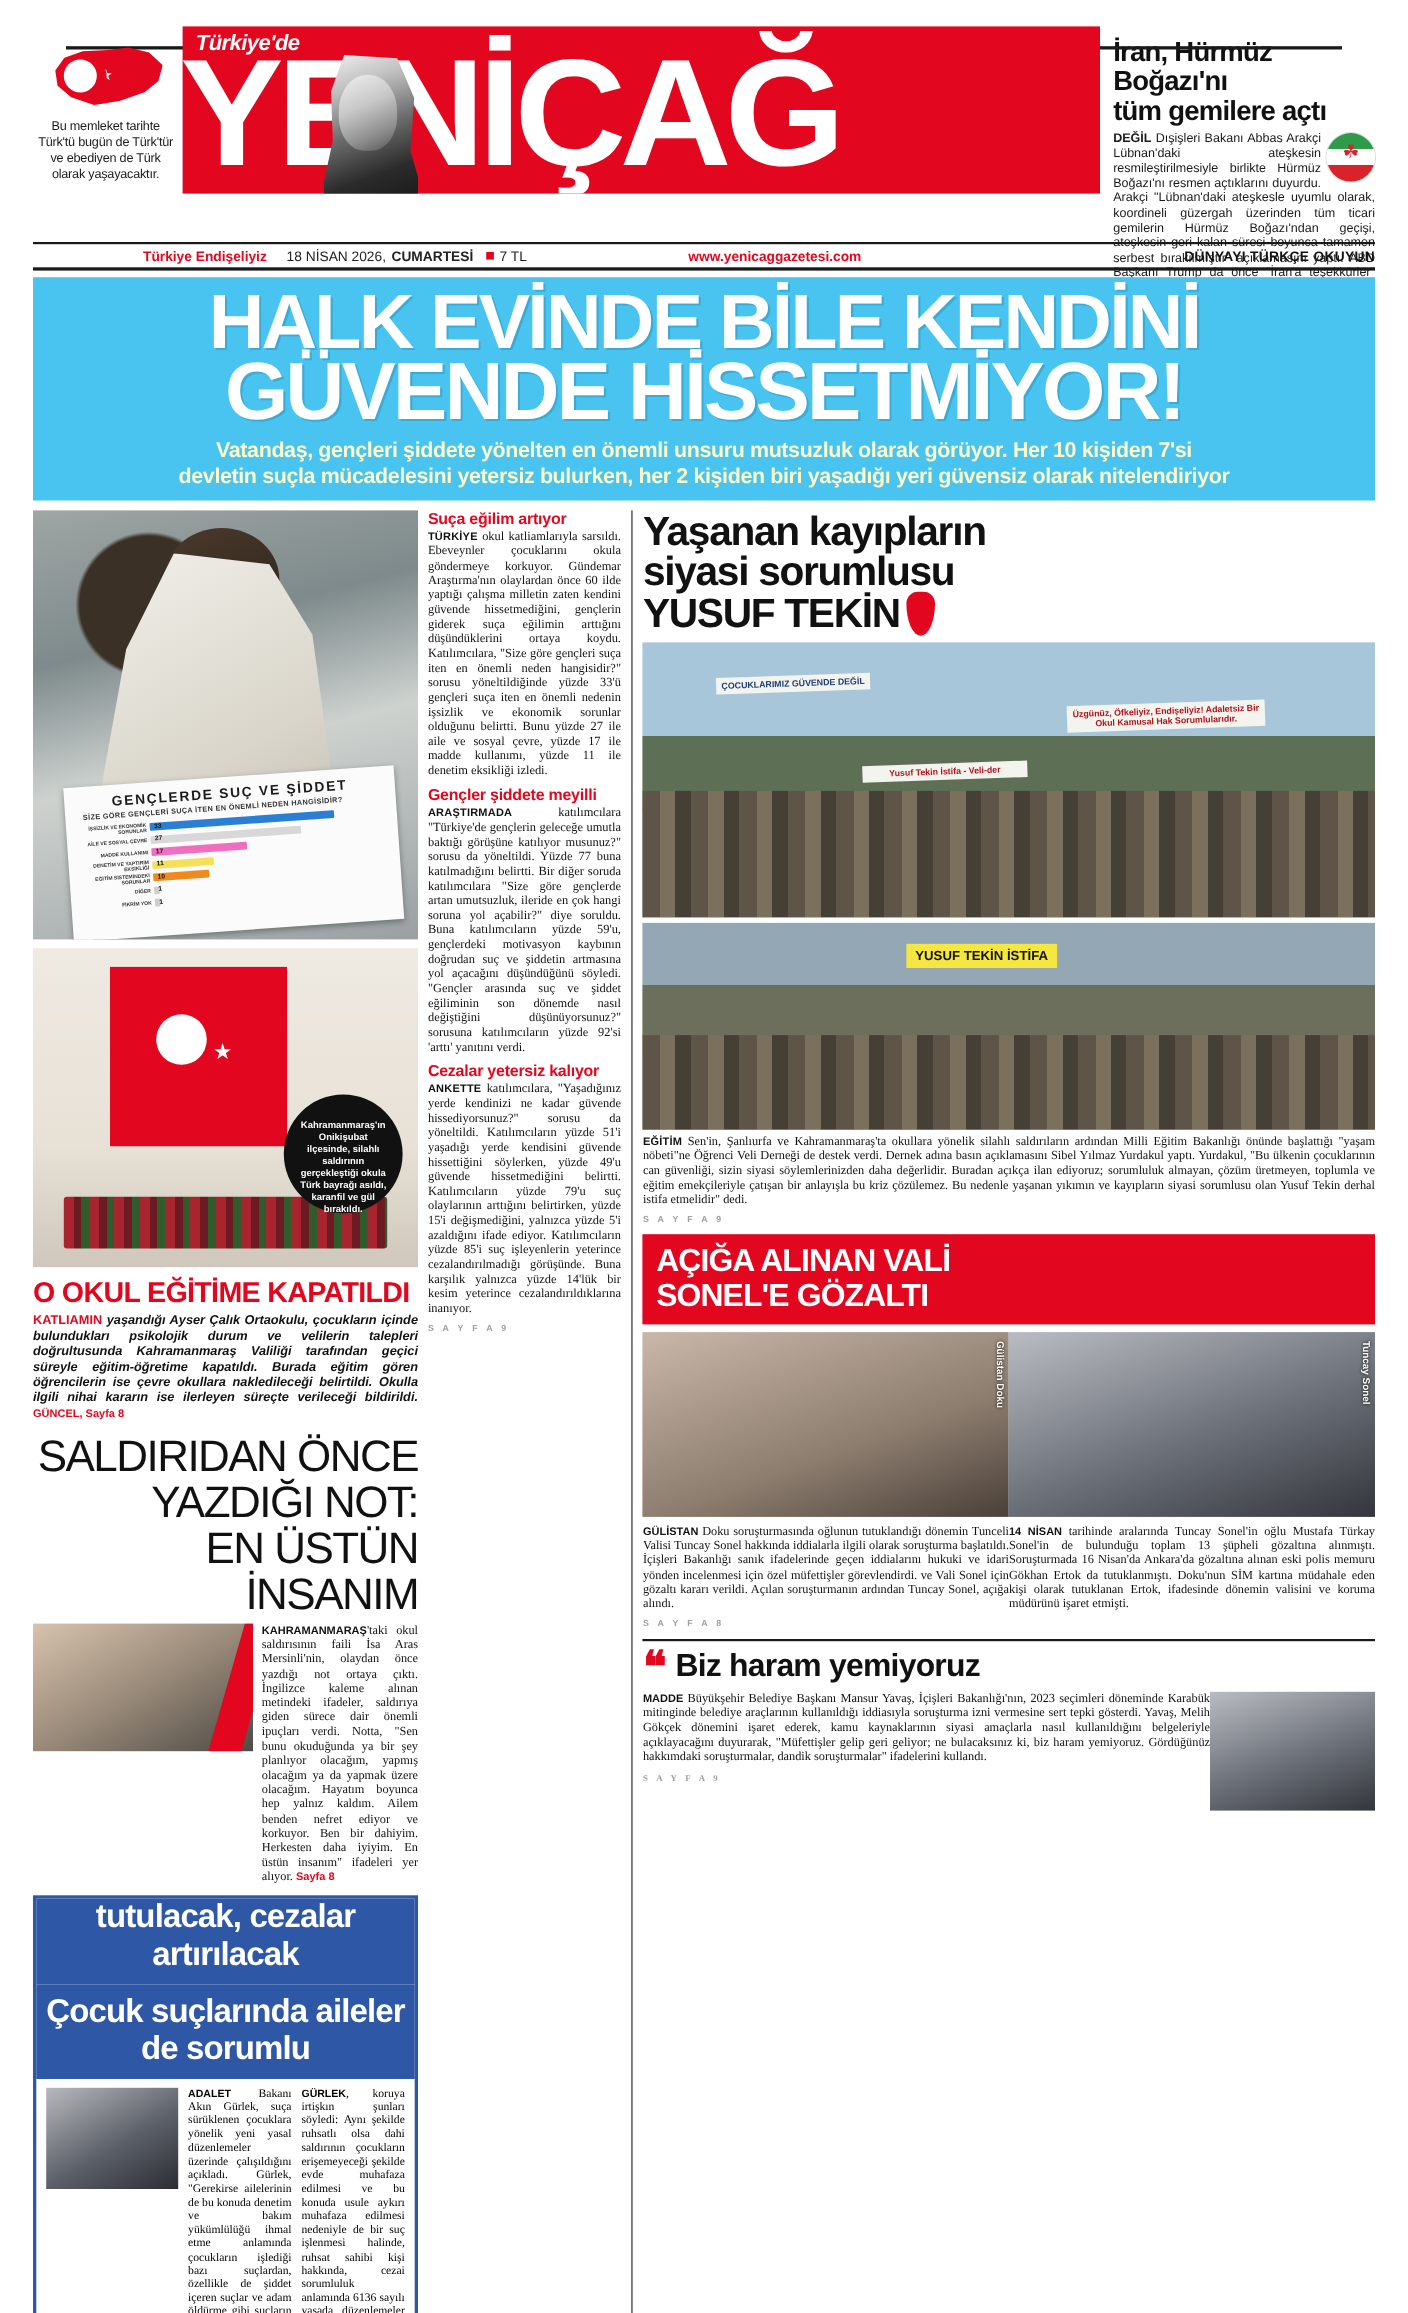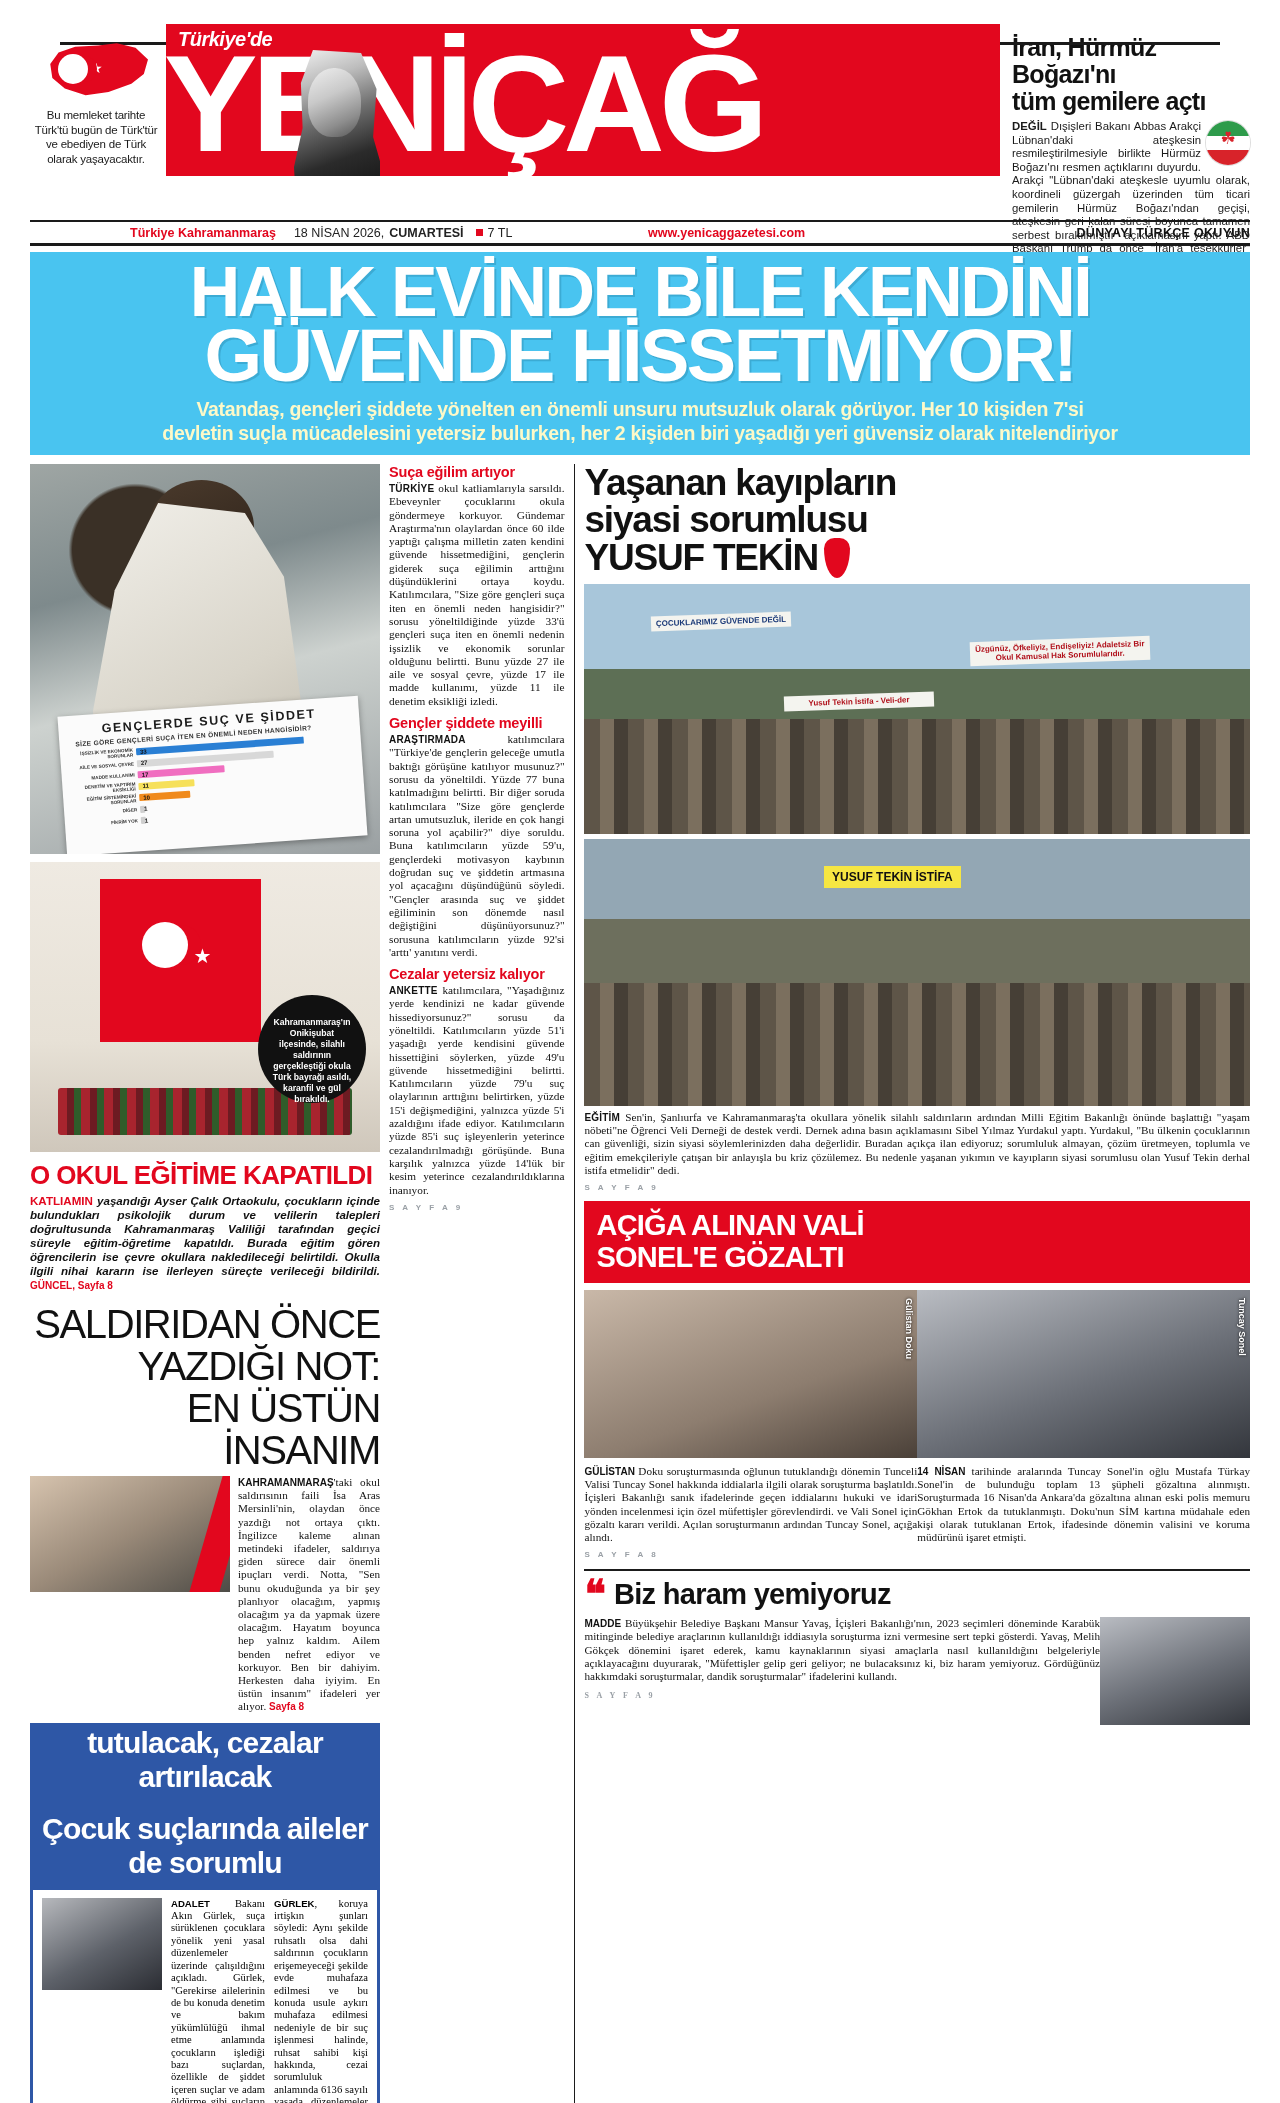--- a/index.html
+++ b/index.html
@@ -151,21 +151,21 @@
   .pagetag { font-size:8px; letter-spacing:3px; color:#9aa0a6; font-weight:bold; margin-top:6px;}
 
   
   .c-head { font-size:37px; font-weight:bold; line-height:37px; letter-spacing:-1.2px; color:#111; }
   .bang {
     display:inline-block; width:26px; height:40px; background:#e2071e; vertical-align:-8px;
     border-radius:40% 40% 50% 50% / 26% 26% 74% 74%; margin-left:6px; position:relative;
   }
   .protest1 { height:250px; margin-top:6px; position:relative; overflow:hidden;
     background:linear-gradient(180deg,#a8c6da 0 34%,#5d6f55 34% 62%,#7d7f6e 62% 100%); }
-  .protest2 { height:267px; margin-top:5px; position:relative; overflow:hidden;
+  .protest2 { height:188px; margin-top:5px; position:relative; overflow:hidden;
     background:linear-gradient(180deg,#93a7b4 0 30%,#6d6f5d 30% 64%,#8a8574 64% 100%); }
   .banner-white{
     position:absolute; background:#f4f4ef; color:#1b3a78; font-weight:bold;
     font-size:8px; line-height:9px; padding:3px 4px; text-align:center; transform:rotate(-2deg);
   }
   .banner-yellow{ position:absolute; background:#f6e642; color:#111; font-weight:bold; font-size:12px; padding:4px 8px; }
   .crowd{ position:absolute; left:0; right:0; bottom:0; height:46%;
     background:repeating-linear-gradient(90deg,#5e5548 0 16px,#7b6f5e 16px 30px,#463f36 30px 44px);}
   .cap-body{ font-size:11.2px; line-height:13.2px; text-align:justify; font-family:"Liberation Serif", serif; margin-top:5px; color:#111;}
   .cap-body b{ font-family:"Liberation Sans",sans-serif; font-size:10px; letter-spacing:.2px;}
@@ -233,21 +233,21 @@
       <div class="iran-body">
         <span class="iran-flag"></span>
         <b>DEĞİL</b>
         <span>Dışişleri Bakanı Abbas Arakçi Lübnan'daki ateşkesin resmileştirilmesiyle birlikte Hürmüz Boğazı'nı resmen açtıklarını duyurdu. Arakçi "Lübnan'daki ateşkesle uyumlu olarak, koordineli güzergah üzerinden tüm ticari gemilerin Hürmüz Boğazı'ndan geçişi, ateşkesin geri kalan süresi boyunca tamamen serbest bırakılmıştır" açıklamasını yaptı. ABD Başkanı Trump da önce "İran'a teşekkürler" dedi, sonra da "Abluka sürecek" paylaşımı yaptı.</span>
         <b>DÜNYA, Sayfa 5</b>
       </div>
     </div>
   </div>
 
   <div class="info-strip">
-    <span class="is-red">Türkiye Kahramanmaraş</span>
+    <span class="is-red">Türkiye Endişeliyiz</span>
     <span class="is-date">18 NİSAN 2026,</span>
     <span class="is-date" style="margin-left:5px;font-weight:bold">CUMARTESİ</span>
     <span class="is-sq"></span>
     <span class="is-date" style="margin-left:0">7 TL</span>
     <span class="is-site">www.yenicaggazetesi.com</span>
     <span class="is-motto">DÜNYAYI TÜRKÇE OKUYUN</span>
   </div>
 
   <div class="banner">
     <div class="bh">HALK EVİNDE BİLE KENDİNİ</div>

